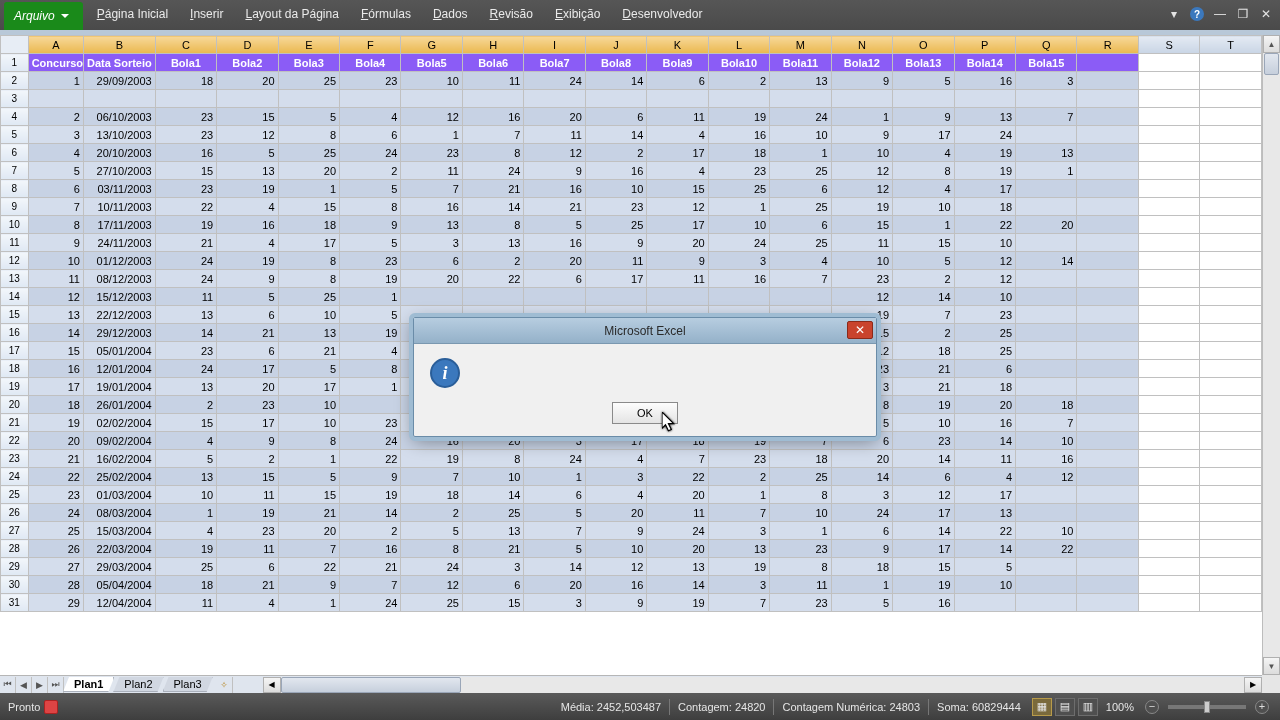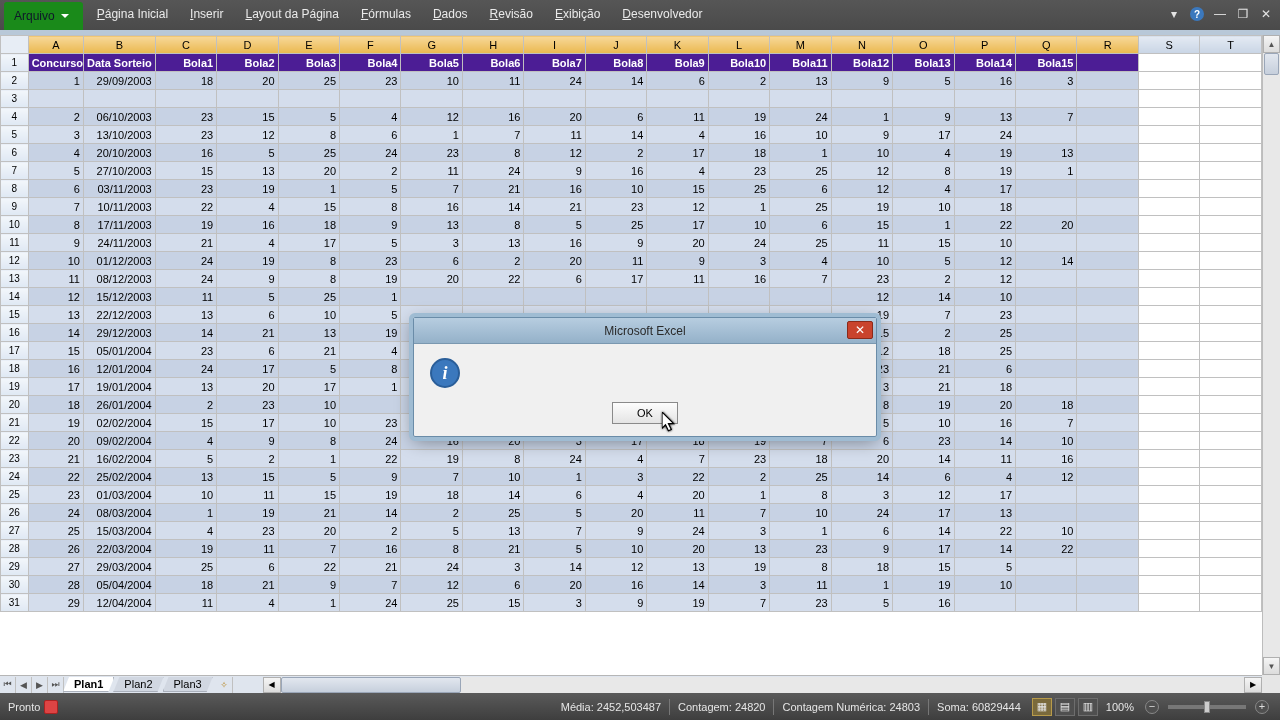--- a/index.html
+++ b/index.html
@@ -1,20 +1,20 @@
 <!DOCTYPE html>
 <html><head>
 <meta charset="utf-8">
 <style>
 * { margin: 0; padding: 0; box-sizing: border-box; font-family: "Segoe UI", Tahoma, sans-serif; }
 body { width: 1280px; height: 720px; background: #e6e6e6; overflow: hidden; position: relative; }
 
 
 .menubar { height: 30px; background: linear-gradient(#565656,#4a4a4a); display: flex; align-items: stretch; position: relative; }
-.menubar .file-btn { background: #1a8a1a; color: #0f172a; padding: 6px 14px 6px 10px; font-size: 12px; display: flex; align-items: center; border-top-left-radius: 3px; border-top-right-radius: 3px; margin: 2px 3px 0 4px; position:relative;}
+.menubar .file-btn { background: #1a8a1a; color: #ffffff; padding: 6px 14px 6px 10px; font-size: 12px; display: flex; align-items: center; border-top-left-radius: 3px; border-top-right-radius: 3px; margin: 2px 3px 0 4px; position:relative;font-style:italic;}
 .menubar .file-btn::after{ content:""; display:inline-block;border-left:4px solid transparent;border-right:4px solid transparent;border-top:4px solid #fff;margin-left:6px;}
 .menubar .menu-item { color: #eaeaea; font-size: 12px; padding: 7px 11px; cursor: default; }
 .menubar .menu-item u{ text-decoration: underline;}
 .menubar .right-controls{ position:absolute; right:4px; top:4px; display:flex; gap:3px;}
 .menubar .icon-btn{ width:20px;height:20px;display:flex;align-items:center;justify-content:center;color:#e4e4e4;font-size:12px;border:1px solid transparent;border-radius:2px;}
 .help-circle{width:14px;height:14px;border-radius:50%;background:#3b78bd;color:#fff;font-size:10px;font-weight:bold;display:flex;align-items:center;justify-content:center;}
 
 
 .spacer{height:5px;background:#b8c8d8;}
 
@@ -22,21 +22,21 @@
 .grid-area{ position:absolute; top:35px; left:0; right:18px; bottom:45px; overflow:hidden; background:#fff;}
 table{ border-collapse:collapse; font-size:11px; color:#000; width:100%; table-layout:fixed;}
 th,td{ border:1px solid #c0c0c0; height:18px; padding:0 3px; overflow:hidden; white-space:nowrap;}
 
 .corner{ width:26px; background:#e7edf5; }
 .row-head{ width:26px; text-align:center; background:linear-gradient(#f2f6fb,#dfe8f3); font-size:10px;}
 
 .col-head{ background:linear-gradient(#e4eaf3,#c9d5e5); text-align:center; font-size:11px; font-weight:normal;}
 .col-head.sel{ background:linear-gradient(#f7d89a,#eab84e);}
 
-.hdr-cell{ background:#4c1d95; color:#fff; font-weight:bold; text-align:right;}
+.hdr-cell{ background:#8b5cf6; color:#fff; font-weight:bold; text-align:center;}
 
 tbody tr:nth-child(odd) td.data{ background:#d4ddec;}
 tbody tr:nth-child(even) td.data{ background:#c7d2e4;}
 td.data{ text-align:right;}
 td.date{text-align:right;}
 td.plain{background:#fff !important;}
 
 
 .vscroll{ position:absolute; right:0; top:35px; bottom:45px; width:18px; background:#e8e8e8; border-left:1px solid #bcbcbc;}
 .vscroll .btn{height:18px;background:linear-gradient(#f5f5f5,#dcdcdc);border:1px solid #b0b0b0;display:flex;align-items:center;justify-content:center;font-size:8px;color:#555;}

